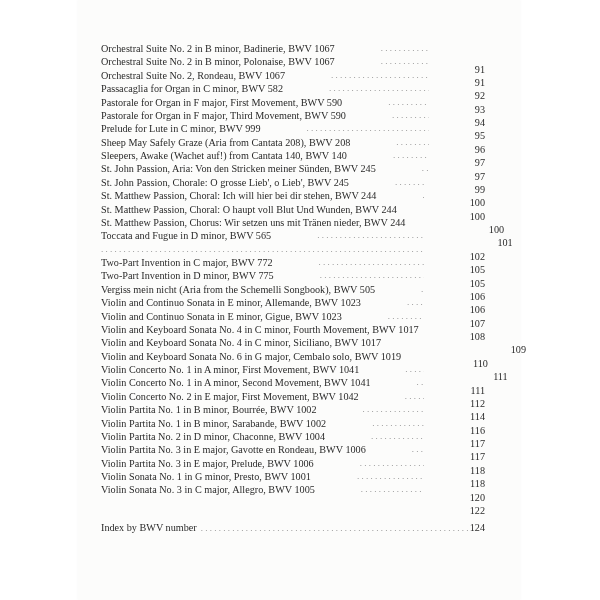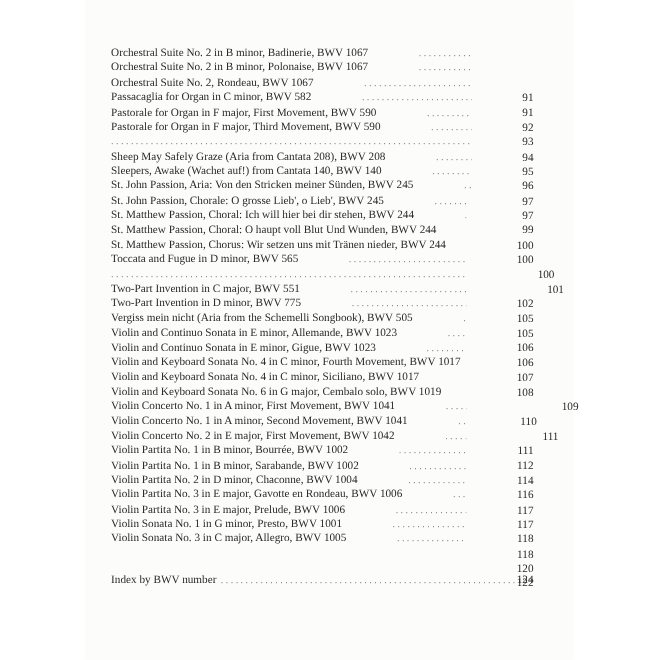--- a/index.html
+++ b/index.html
@@ -10,21 +10,21 @@
   .page {
     position: absolute; left: 78px; top: 0; width: 442px; height: 600px;
     background: #fcfcfb;
     box-shadow: 0 0 3px rgba(0,0,0,0.04);
   }
   .toc {
     position: absolute; left: 101px; top: 42px; width: 384px;
     margin: 0; padding: 0; list-style: none;
   }
   .toc li {
-    display: flex; align-items: flex-start;
+    display: flex; align-items: center;
     height: 13.38px; line-height: 13.38px;
     font-size: 10.2px; color: #2a2a2a; white-space: nowrap; gap: 44px;
   }
   .toc .title { flex: 0 0 auto; padding-right: 2px; }
   .toc .leader {
     flex: 1 1 auto; overflow: hidden; color: #7a7a7a;
     font-size: 9px; letter-spacing: 1.2px;
   }
   .toc .leader::before {
     content: ". . . . . . . . . . . . . . . . . . . . . . . . . . . . . . . . . . . . . . . . . . . . . . . . . . . . . . . . . . . . . . . . . . . . . . . . . . . . . . . . . . . . . . . . . . . . . . . . . . . . . . . . .";
@@ -75,20 +75,21 @@
       <span class="title">Pastorale for Organ in F major, First Movement, BWV 590</span>
       <span class="leader"></span>
       <span class="pg">94</span>
     </li>
     <li>
       <span class="title">Pastorale for Organ in F major, Third Movement, BWV 590</span>
       <span class="leader"></span>
       <span class="pg">95</span>
     </li>
     <li>
+      <span class="title">Prelude for Lute in C minor, BWV 999</span>
       <span class="leader"></span>
       <span class="pg">96</span>
     </li>
     <li>
       <span class="title">Sheep May Safely Graze (Aria from Cantata 208), BWV 208</span>
       <span class="leader"></span>
       <span class="pg">97</span>
     </li>
     <li>
       <span class="title">Sleepers, Awake (Wachet auf!) from Cantata 140, BWV 140</span>
@@ -123,21 +124,21 @@
     <li>
       <span class="title">Toccata and Fugue in D minor, BWV 565</span>
       <span class="leader"></span>
       <span class="pg">102</span>
     </li>
     <li>
       <span class="leader"></span>
       <span class="pg">105</span>
     </li>
     <li>
-      <span class="title">Two-Part Invention in C major, BWV 551</span>
+      <span class="title">Two-Part Invention in C major, BWV 772</span>
       <span class="leader"></span>
       <span class="pg">105</span>
     </li>
     <li>
       <span class="title">Two-Part Invention in D minor, BWV 775</span>
       <span class="leader"></span>
       <span class="pg">106</span>
     </li>
     <li>
       <span class="title">Vergiss mein nicht (Aria from the Schemelli Songbook), BWV 505</span>

